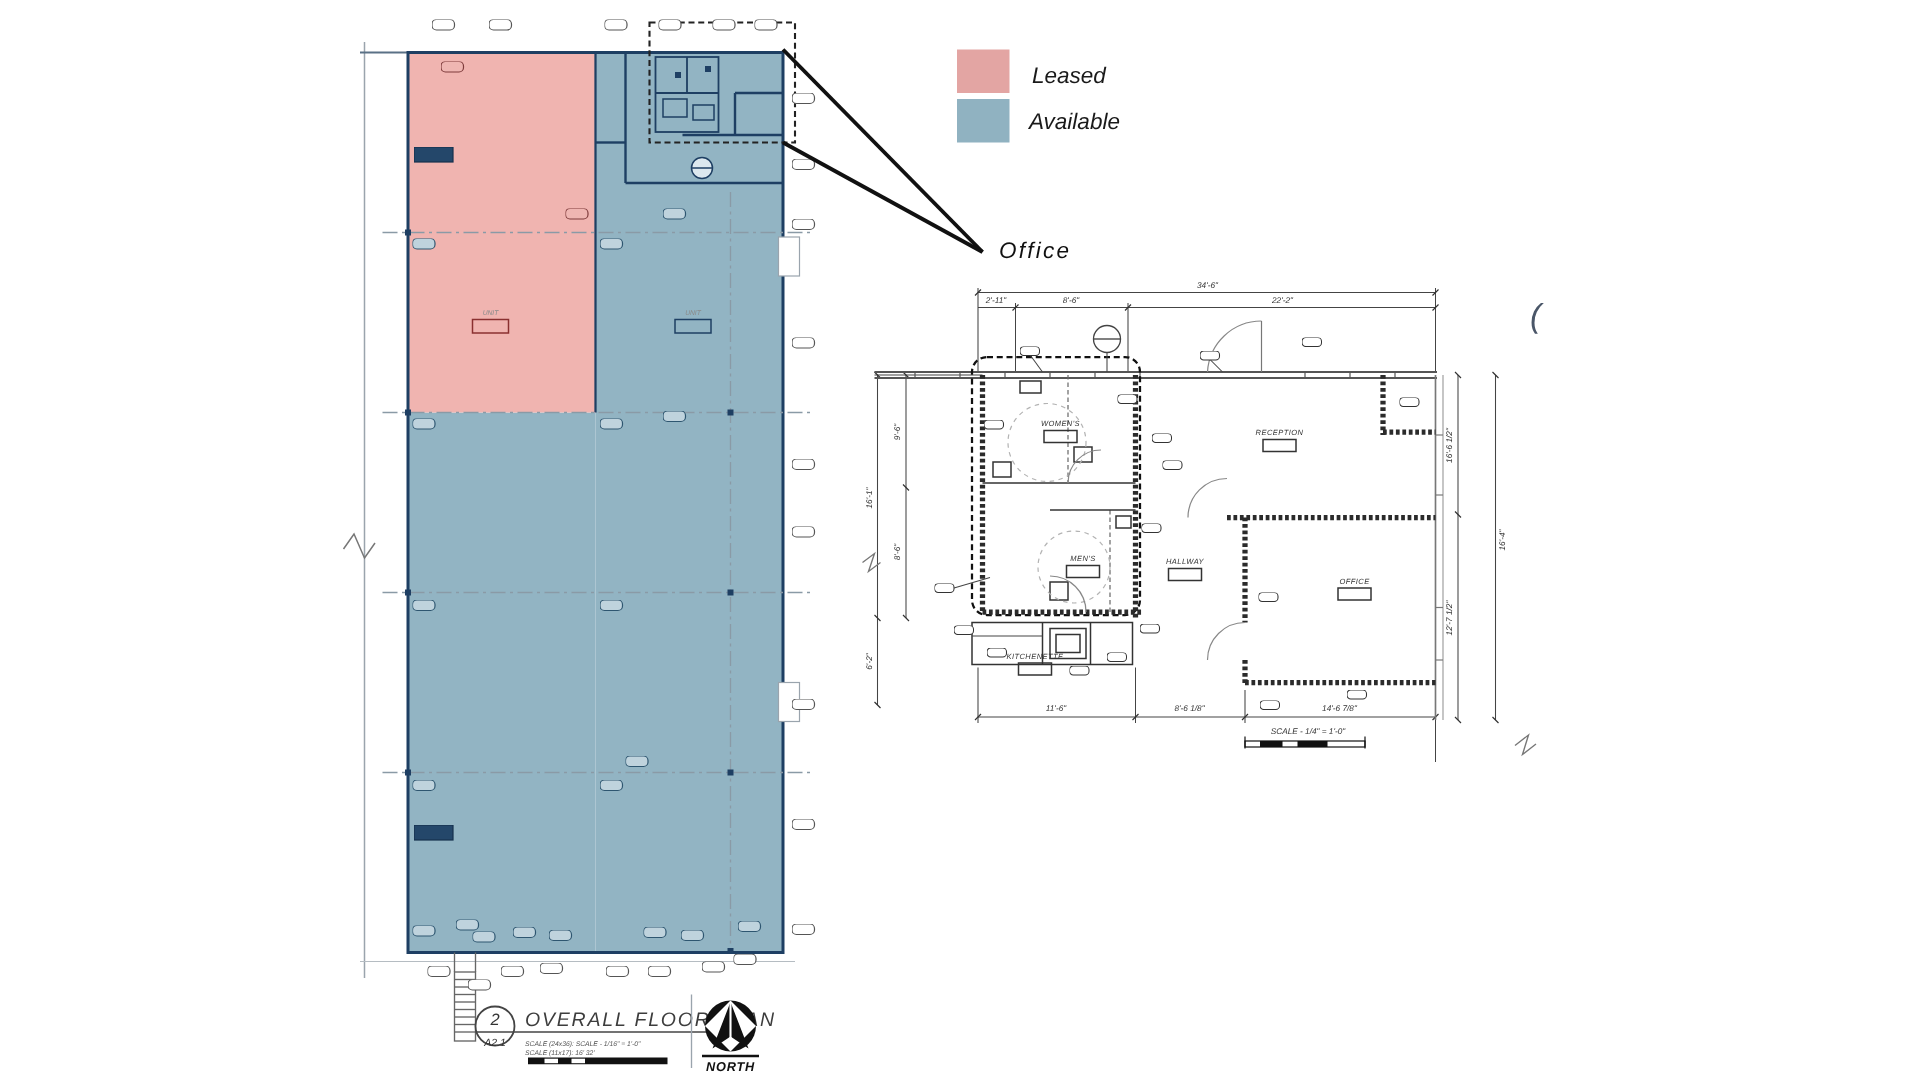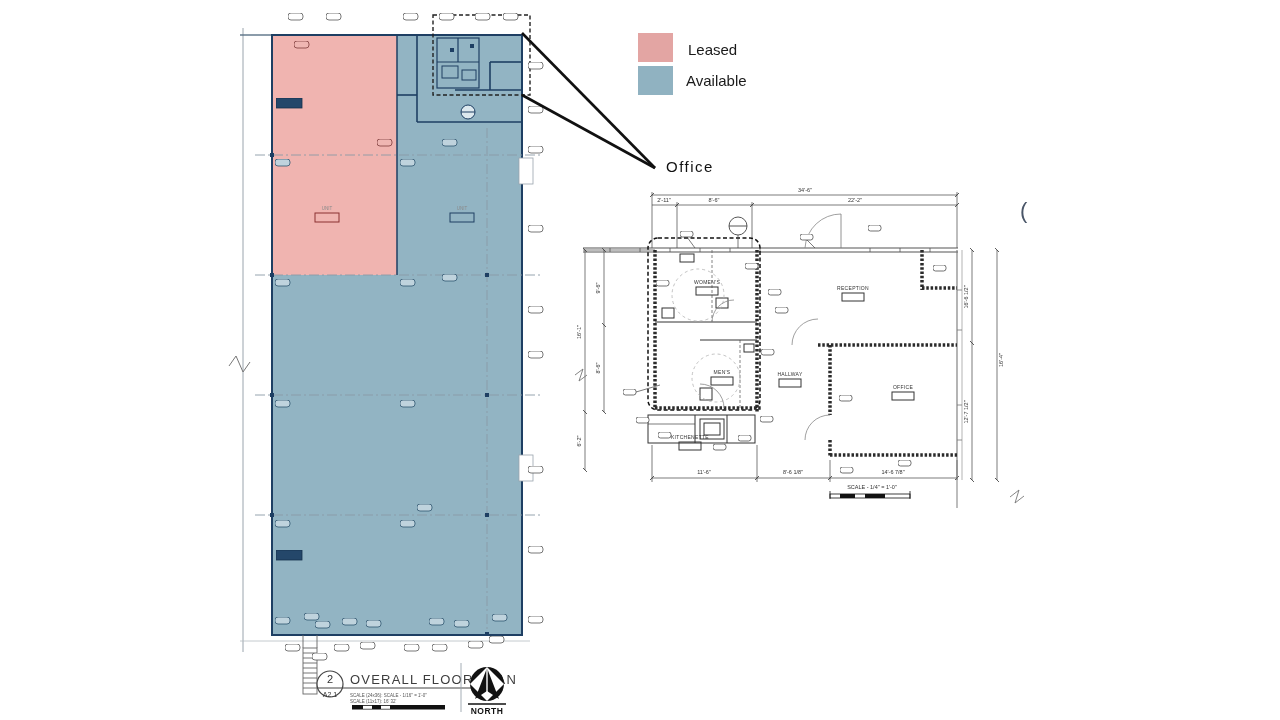--- a/index.html
+++ b/index.html
@@ -1,17 +1,17 @@
 <!DOCTYPE html>
 <html><head>
 <meta charset="utf-8">
 <style>
   html,body{margin:0;padding:0;background:#fff;width:1280px;height:720px;overflow:hidden;}
   body{font-family:"Liberation Sans", sans-serif;}
-  #canvas{position:relative;width:1280px;height:720px;background:#ffffff;}
+  #canvas{position:relative;width:1280px;height:720px;background:#ffffff;font-style:italic;}
   svg text{font-family:"Liberation Sans", sans-serif;fill:#222;}
   .legend-text{font-size:15px;fill:#1a1a1a;}
   .office-callout-text{font-size:15px;letter-spacing:1.5px;fill:#111;}
   .title-text{font-size:13px;letter-spacing:1.2px;fill:#3d3d3d;}
   .tb-num{font-size:11px;fill:#333;}
   .tb-sheet{font-size:7px;fill:#333;}
   .tb-scale{font-size:4.5px;fill:#555;}
   .north-text{font-size:8.5px;font-weight:bold;fill:#111;letter-spacing:0.5px;}
   .room-label{font-size:5px;fill:#333;letter-spacing:0.3px;}
   .dim-label{font-size:5.5px;fill:#333;}

